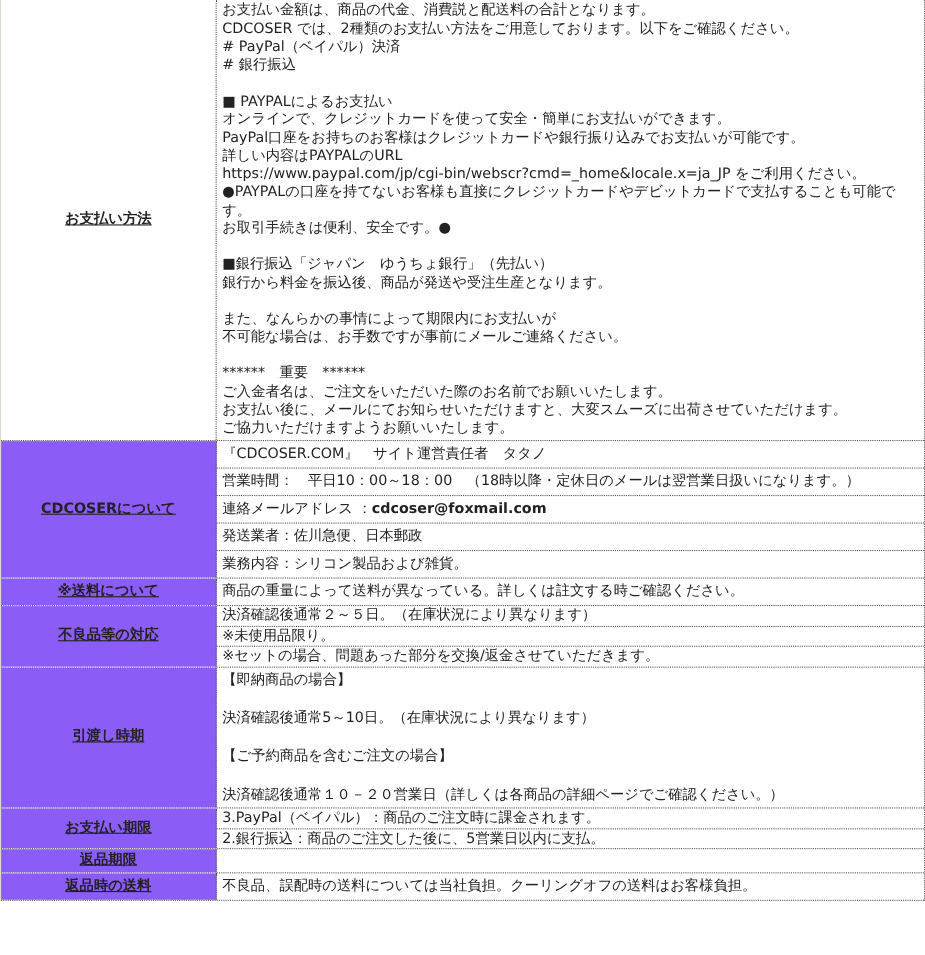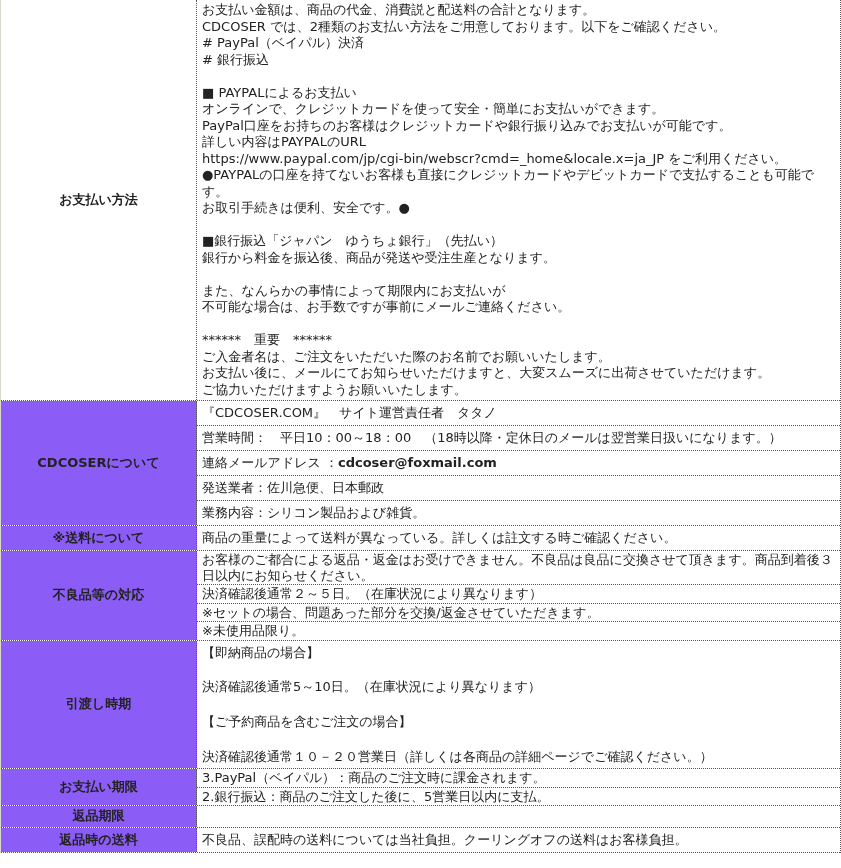--- a/index.html
+++ b/index.html
@@ -20,20 +20,21 @@
     width: 196px;
     border-right: 1px dotted #555;
     display: flex;
     align-items: center;
     justify-content: center;
     text-align: center;
     font-weight: bold;
     padding: 2px;
     line-height: 1.3;
     background: #ffffff;
+    text-decoration: underline;
   }
   .cream { background: #8b5cf6; }
   .content-cell { flex: 1; min-width: 0; }
   .pre { white-space: pre-wrap; word-break: break-word; }
   .payment-body { padding: 2px 4px 2px 5px; line-height: 16.5px; }
   .delivery-body { padding: 3px 4px 3px 5px; line-height: 17.4px; }
   .subrow {
     border-bottom: 1px dotted #555;
     padding: 4px 20px 4px 5px;
     line-height: 16px;
@@ -94,24 +95,23 @@
   <section class="row">
     <div class="label-cell cream">※送料について</div>
     <div class="content-cell">
       <div class="single-line">商品の重量によって送料が異なっている。詳しくは註文する時ご確認ください。</div>
     </div>
   </section>
 
   <section class="row">
     <div class="label-cell cream">不良品等の対応</div>
     <div class="content-cell">
-      <div class="subrow subrow-tight">お客様のご都合による返品・返金はお受けできません。不良品は良品に交換させて頂きます。商品到着後３日以内にお知らせください。</div>
       <div class="subrow subrow-tight">決済確認後通常２～５日。（在庫状況により異なります）</div>
+      <div class="subrow subrow-tight">※未使用品限り。</div>
       <div class="subrow subrow-tight">※セットの場合、問題あった部分を交換/返金させていただきます。</div>
-      <div class="subrow subrow-tight">※未使用品限り。</div>
     </div>
   </section>
 
   <section class="row">
     <div class="label-cell cream">引渡し時期</div>
     <div class="content-cell">
       <div class="pre delivery-body">【即納商品の場合】
 
 決済確認後通常5～10日。（在庫状況により異なります）
 

